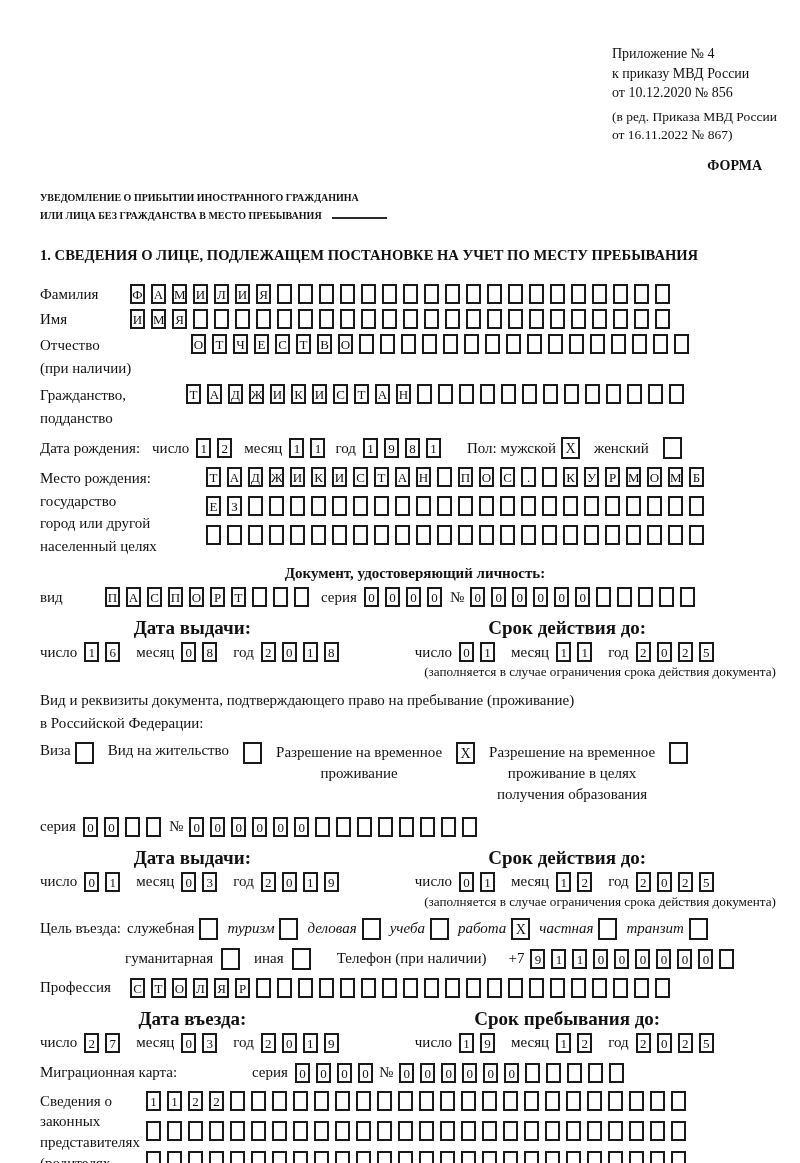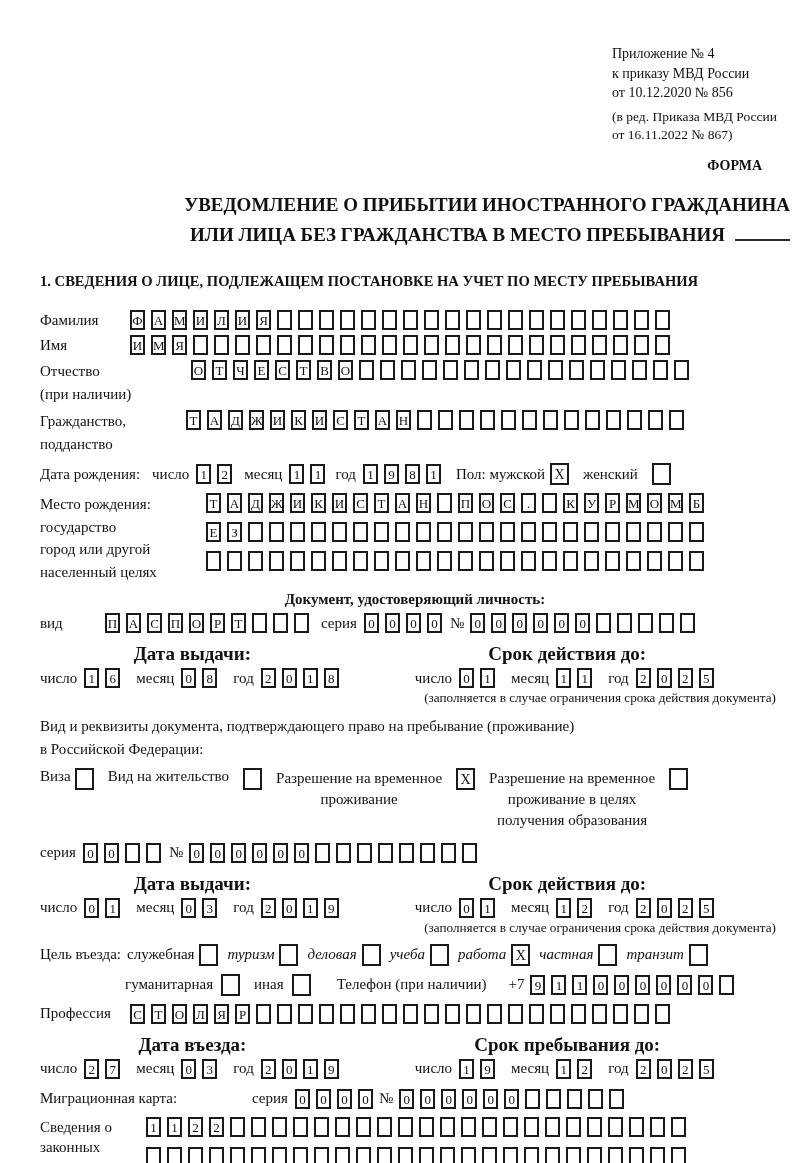--- a/index.html
+++ b/index.html
@@ -9,21 +9,21 @@
     background:#ffffff; color:#111;
     font-family:"Liberation Serif","DejaVu Serif",serif;
     font-size:15px;
   }
   .page { padding:44px 10px 0 40px; }
 
   .hdr  { margin-left:572px; font-size:14px; line-height:1.4; white-space:nowrap; }
   .hdr2 { margin-left:572px; margin-top:5px; font-size:13.5px; line-height:1.35; white-space:nowrap; }
   .forma { text-align:right; padding-right:28px; font-weight:bold; margin-top:14px; font-size:14px; }
 
-  .title { text-align:right; font-weight:bold; font-size:19px; line-height:1.55; margin-top:16px; }
+  .title { text-align:left; font-weight:bold; font-size:10px; line-height:1.55; margin-top:16px; }
   .blank { display:inline-block; width:55px; height:13px; border-bottom:2px solid #2a2a2a; margin-left:10px; }
 
   .sect { font-weight:bold; font-size:14.6px; margin-top:24px; white-space:nowrap; }
 
   .frow { display:flex; align-items:center; margin-top:5px; }
   .frow.top { align-items:flex-start;gap:6px; }
   .lab { flex:0 0 auto; white-space:nowrap; }
   .stack { line-height:1.5; white-space:nowrap; }
   .stack div { white-space:nowrap; }
   .w65{width:65px;} .w90{width:90px;} .w100{width:100px;} .w140{width:140px;} .w145{width:145px;} .w160{width:160px;}
@@ -231,21 +231,21 @@
         <span class="cb">1</span>
         <span class="cb">1</span>
       </span>
     <span class="lab" style="margin:0 7px 0 4px;">год</span>
     <span class="cells">
         <span class="cb">1</span>
         <span class="cb">9</span>
         <span class="cb">8</span>
         <span class="cb">1</span>
       </span>
-    <span class="lab" style="margin-left:9px;">Пол: мужской</span>
+    <span class="lab" style="margin-left:20px;">Пол: мужской</span>
     <span class="chk" style="margin-left:5px;">X</span>
     <span class="lab gap14">женский</span>
     <span class="chk gap12"></span>
   </div>
 
   <div class="frow top mt8">
     <span class="lab w160 stack">
       <div>Место рождения:</div>
       <div>государство</div>
       <div>город или другой</div>

